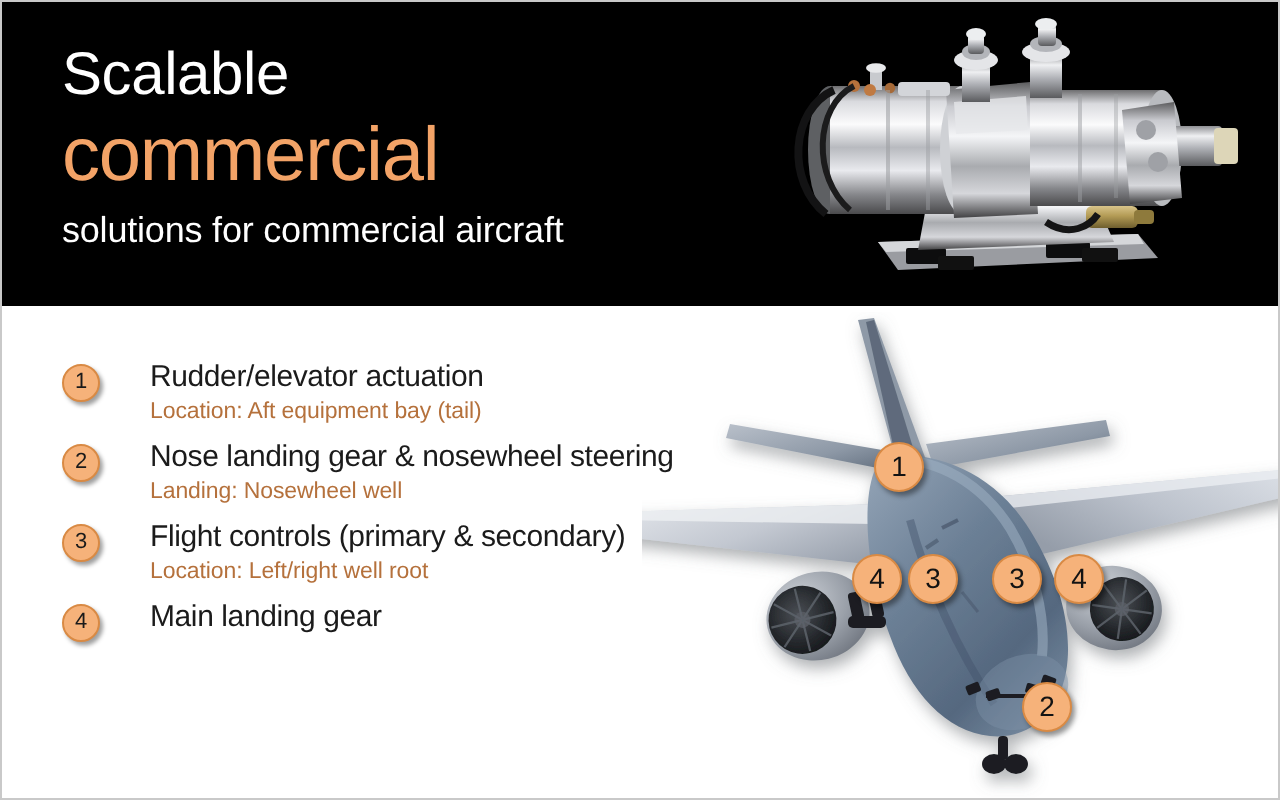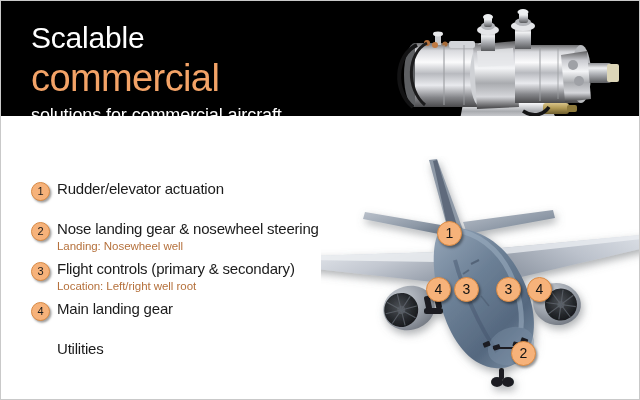--- a/index.html
+++ b/index.html
@@ -3,21 +3,21 @@
 <meta charset="utf-8">
 <style>
   html,body{margin:0;padding:0;background:#fff;}
   body{width:640px;height:400px;overflow:hidden;
        font-family:"Liberation Sans","DejaVu Sans",sans-serif;}
 
   .slide{position:relative;width:640px;height:400px;box-sizing:border-box;
          background:#ffffff;border:1px solid #c9c9c9;overflow:hidden;}
 
   
-  .header{position:absolute;left:0;top:0;width:640px;height:115px;
+  .header{position:absolute;left:0;top:0;width:640px;height:152px;
           background:#000000;overflow:hidden;}
 
   .titleblock{position:absolute;left:30px;top:20px;width:360px;}
   .t-line1{color:#ffffff;font-size:30px;line-height:34px;font-weight:400;
            letter-spacing:-0.2px;}
   .t-line2{color:#f3a367;font-size:38px;line-height:44px;font-weight:400;
            letter-spacing:-0.6px;margin-top:1px;}
   .t-line3{color:#ffffff;font-size:18px;line-height:24px;font-weight:400;
            letter-spacing:-0.1px;margin-top:3px;}
 
@@ -28,21 +28,21 @@
   .list{position:absolute;left:30px;top:178px;width:330px;}
   .row{position:relative;height:40px;}
   .row.plain{height:34px;}
 
   .badge{position:absolute;left:0px;top:3px;width:19px;height:19px;border-radius:50%;
          background:#f6b27a;border:1.2px solid #d98a44;
          box-shadow:1.5px 1.8px 2.2px rgba(0,0,0,0.38);
          color:#1a1a1a;font-size:11px;line-height:17px;text-align:center;
          font-weight:400;box-sizing:border-box;}
 
-  .rtext{position:absolute;left:26px;top:0;}
+  .rtext{position:absolute;left:44px;top:0;}
   .rtitle{color:#1b1b1b;font-size:15px;line-height:19px;letter-spacing:-0.2px;}
   .rloc{color:#b5713c;font-size:11.5px;line-height:15px;letter-spacing:-0.05px;
         margin-top:1px;}
   .rplain{color:#1b1b1b;font-size:15px;line-height:19px;letter-spacing:-0.2px;}
 
   
   .aircraft{position:absolute;left:320px;top:155px;width:320px;height:244px;}
 
   .ac-badge{position:absolute;width:25px;height:25px;border-radius:50%;
             background:#f6b27a;border:1.2px solid #d98a44;
@@ -158,20 +158,21 @@
       </svg>
     </div>
   </div>
 
   <div class="list">
 
     <div class="row">
       <div class="badge">1</div>
       <div class="rtext">
         <div class="rtitle">Rudder/elevator actuation</div>
+        <div class="rloc">Location: Aft equipment bay (tail)</div>
       </div>
     </div>
 
     <div class="row">
       <div class="badge">2</div>
       <div class="rtext">
         <div class="rtitle">Nose landing gear &amp; nosewheel steering</div>
         <div class="rloc">Landing: Nosewheel well</div>
       </div>
     </div>
@@ -184,25 +185,20 @@
       </div>
     </div>
 
     <div class="row">
       <div class="badge">4</div>
       <div class="rtext">
         <div class="rtitle">Main landing gear</div>
       </div>
     </div>
 
-    <div class="row plain">
-      <div class="rtext">
-        <div class="rplain">Utilities</div>
-      </div>
-    </div>
 
   </div>
 
   <div class="aircraft">
     <svg width="320" height="244" viewBox="0 0 320 244">
       <defs>
         <linearGradient id="fus" x1="0.15" y1="0" x2="0.9" y2="1">
           <stop offset="0%" stop-color="#8e9fb2"></stop>
           <stop offset="35%" stop-color="#6c8096"></stop>
           <stop offset="72%" stop-color="#55687f"></stop>

